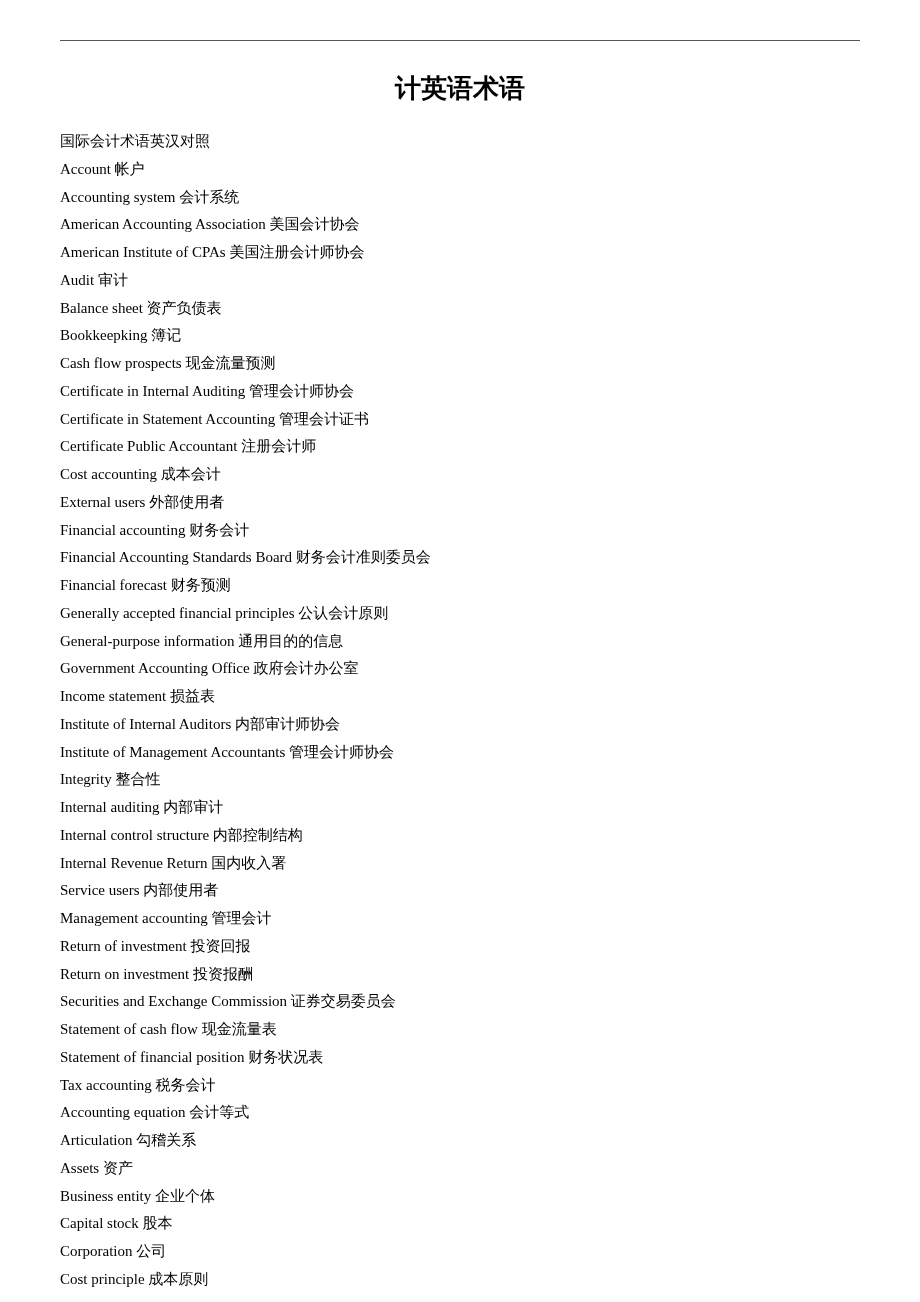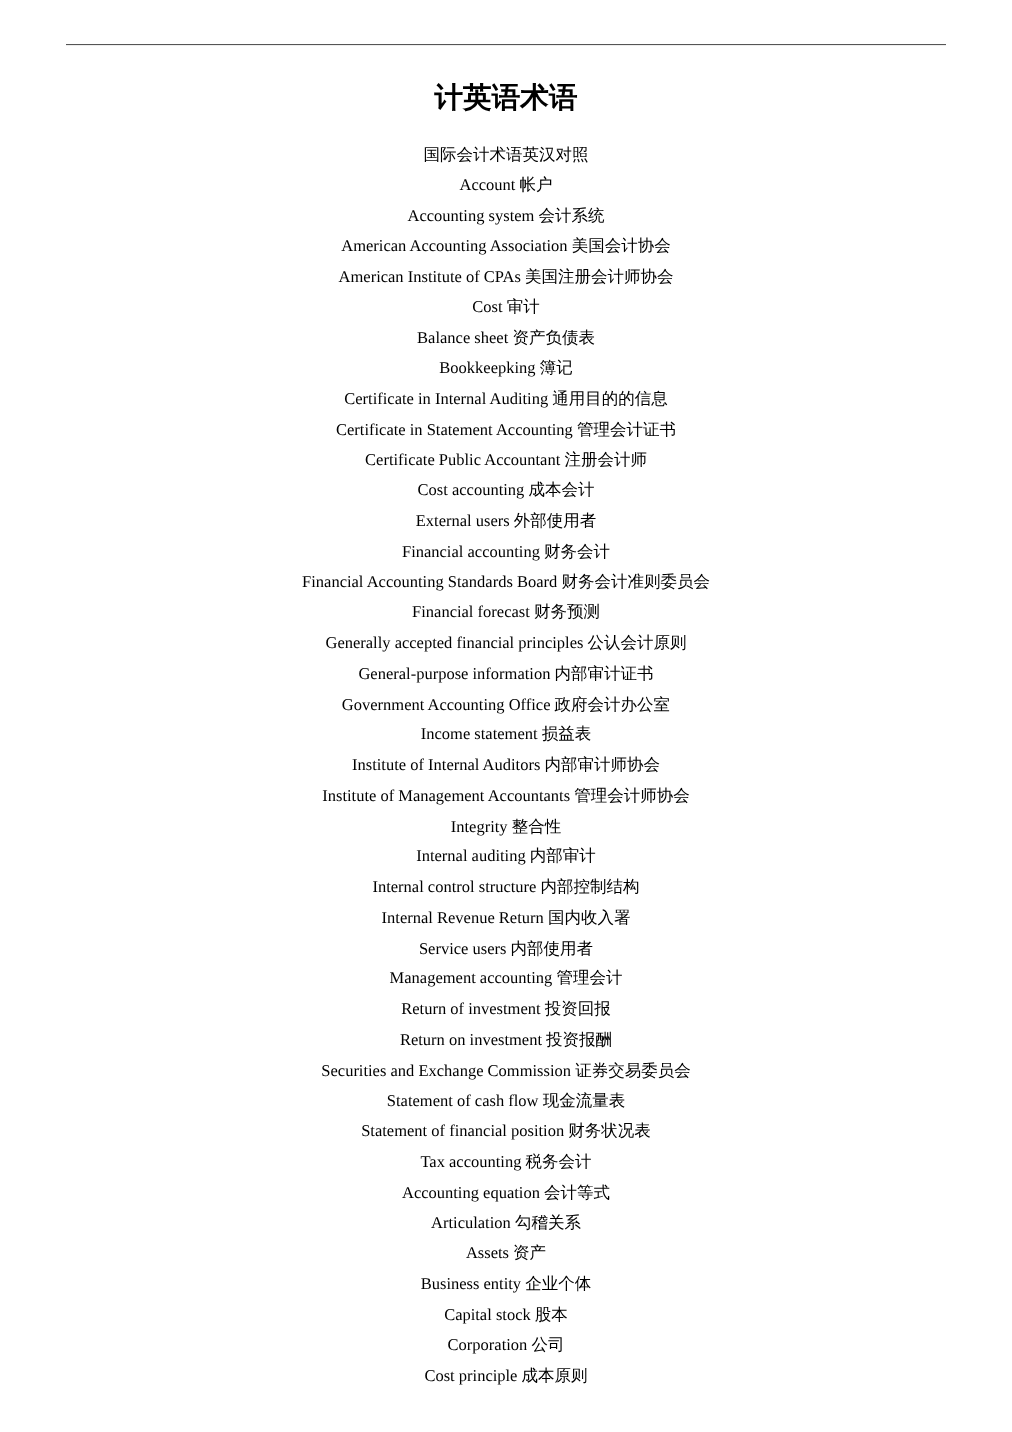--- a/index.html
+++ b/index.html
@@ -42,48 +42,48 @@
     .term-list {
       list-style: none;
       padding: 0;
       margin: 0;
     }
 
     .term-list li {
       line-height: 1.85;
       font-size: 15px;
       color: #000000;
-      text-align: center;
     }
   </style>
 </head>
 <body>
 
 <div class="page-container">
   <hr class="top-divider">
   <h1 class="page-title">计英语术语</h1>
   <ul class="term-list" id="term-list-container">
   <li>国际会计术语英汉对照</li>
       <li>Account  帐户</li>
       <li>Accounting system  会计系统</li>
       <li>American Accounting Association  美国会计协会</li>
       <li>American Institute of CPAs  美国注册会计师协会</li>
-      <li>Cost  审计</li>
+      <li>Audit  审计</li>
       <li>Balance sheet  资产负债表</li>
       <li>Bookkeepking  簿记</li>
-      <li>Certificate in Internal Auditing  通用目的的信息</li>
+      <li>Cash flow prospects  现金流量预测</li>
+      <li>Certificate in Internal Auditing  管理会计师协会</li>
       <li>Certificate in Statement Accounting  管理会计证书</li>
       <li>Certificate Public Accountant 注册会计师</li>
       <li>Cost accounting  成本会计</li>
       <li>External users  外部使用者</li>
       <li>Financial accounting  财务会计</li>
       <li>Financial Accounting Standards Board  财务会计准则委员会</li>
       <li>Financial forecast  财务预测</li>
       <li>Generally accepted financial principles  公认会计原则</li>
-      <li>General-purpose information  内部审计证书</li>
+      <li>General-purpose information  通用目的的信息</li>
       <li>Government Accounting Office  政府会计办公室</li>
       <li>Income statement  损益表</li>
       <li>Institute of Internal Auditors  内部审计师协会</li>
       <li>Institute of Management Accountants  管理会计师协会</li>
       <li>Integrity  整合性</li>
       <li>Internal auditing  内部审计</li>
       <li>Internal control structure  内部控制结构</li>
       <li>Internal Revenue Return  国内收入署</li>
       <li>Service users  内部使用者</li>
       <li>Management accounting  管理会计</li>

